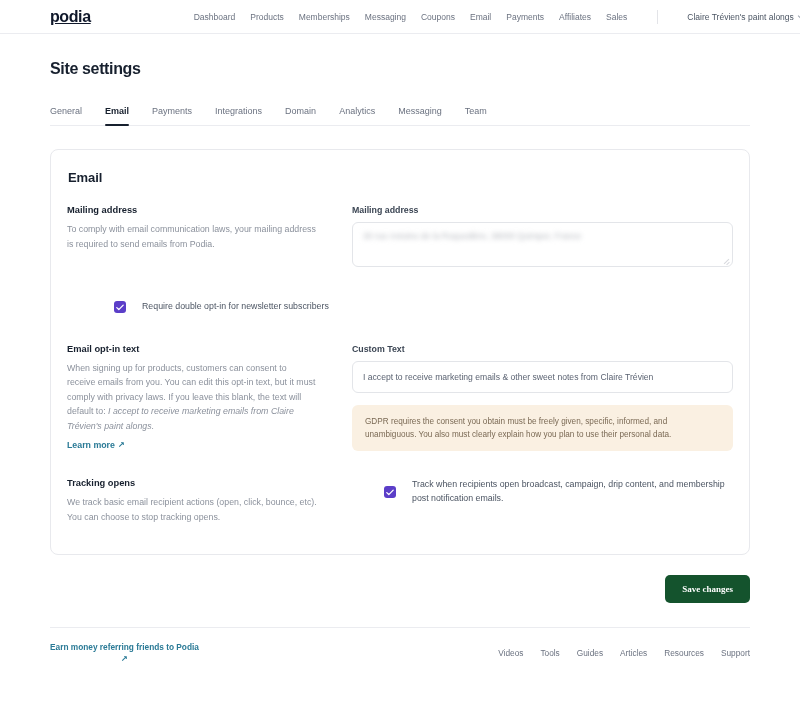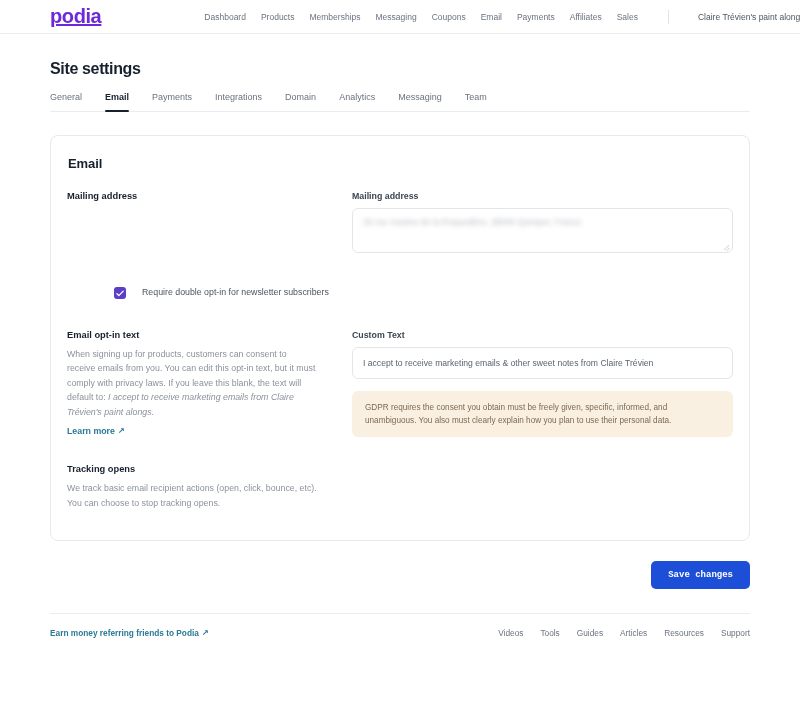--- a/index.html
+++ b/index.html
@@ -15,23 +15,23 @@
   
   .topnav {
     height: 34px;
     display: flex;
     align-items: center;
     border-bottom: 1px solid #ebecf0;
     padding: 0 0 0 50px;
     position: relative;
   }
   .logo {
-    font-size: 20px;
+    font-size: 16px;
     font-weight: 700;
-    color: #6d28d9;
+    color: #0f172a;
     letter-spacing: -0.4px;
   }
   .nav-links {
     display: flex;
     align-items: center;
     gap: 15px;
     margin-left: 103px;
   }
   .nav-link {
     font-size: 8.5px;
@@ -79,21 +79,21 @@
     font-weight: 700;
     color: #17202e;
     letter-spacing: -0.35px;
     margin-top: 26px;
   }
 
   
   .tabs {
     display: flex;
     gap: 23px;
-    margin-top: 14px;
+    margin-top: 28px;
     border-bottom: 1px solid #ebecf0;
     position: relative;
   }
   .tab {
     font-size: 9px;
     color: #6b7280;
     padding-bottom: 9px;
     cursor: pointer;
     position: relative;
     white-space: nowrap;
@@ -263,48 +263,49 @@
     color: #7b6a55;
   }
 
   
   .save-row {
     display: flex;
     justify-content: flex-end;
     margin-top: 20px;
   }
   .save-btn {
-    background: #1d4ed8;
+    background: #14532d;
     color: #fff;
     font-size: 9px;
     font-weight: 600;
     border: none;
     border-radius: 5px;
     padding: 9px 17px;
     cursor: pointer;
-    font-family: Liberation Mono, monospace;
+    font-family: Liberation Serif, serif;
   }
 
   
   .footer {
     margin-top: 24px;
     border-top: 1px solid #ebecf0;
     padding-top: 14px;
     display: flex;
     justify-content: space-between;
     align-items: center;
   }
   .footer-left {
     display: inline-flex;
     align-items: center;
     gap: 3px;
     font-size: 8.3px;
     font-weight: 600;
     color: #2a7a96;
     text-decoration: none;
+    flex-direction: column;
   }
   .footer-right {
     display: flex;
     gap: 17px;
   }
   .footer-link {
     font-size: 8.3px;
     color: #6b7280;
     text-decoration: none;
   }
@@ -354,20 +355,21 @@
     <div class="tab">Team</div>
   </div>
 
   <div class="card">
 
     <div class="card-title">Email</div>
 
     <div class="section">
       <div class="sec-left">
         <div class="sec-heading">Mailing address</div>
+        <div class="sec-desc">To comply with email communication laws, your mailing address is required to send emails from Podia.</div>
       </div>
       <div class="sec-right">
         <div class="field-label">Mailing address</div>
         <div class="textarea-box">
           <div class="blurred-text">30 rue Antoine de la Roquedière, 38000 Quimper, France</div>
           <span class="resize-grip"></span>
         </div>
       </div>
     </div>
 
@@ -397,20 +399,30 @@
         <div class="field-label">Custom Text</div>
         <div class="text-input">I accept to receive marketing emails &amp; other sweet notes from Claire Trévien</div>
         <div class="notice">GDPR requires the consent you obtain must be freely given, specific, informed, and unambiguous. You also must clearly explain how you plan to use their personal data.</div>
       </div>
     </div>
 
     <div class="section mt-26">
       <div class="sec-left">
         <div class="sec-heading">Tracking opens</div>
         <div class="sec-desc">We track basic email recipient actions (open, click, bounce, etc). You can choose to stop tracking opens.</div>
+      </div>
+      <div class="sec-right">
+        <label class="check-row">
+          <span class="checkbox">
+            <svg viewBox="0 0 10 8">
+                <path d="M1 4.2 L3.5 6.6 L9 1" fill="none" stroke="#ffffff" stroke-width="1.6" stroke-linecap="round" stroke-linejoin="round"></path>
+              </svg>
+          </span>
+          <span class="check-label">Track when recipients open broadcast, campaign, drip content, and membership post notification emails.</span>
+        </label>
       </div>
     </div>
 
   </div>
 
   <div class="save-row">
     <button class="save-btn">Save changes</button>
   </div>
 
   <div class="footer">

